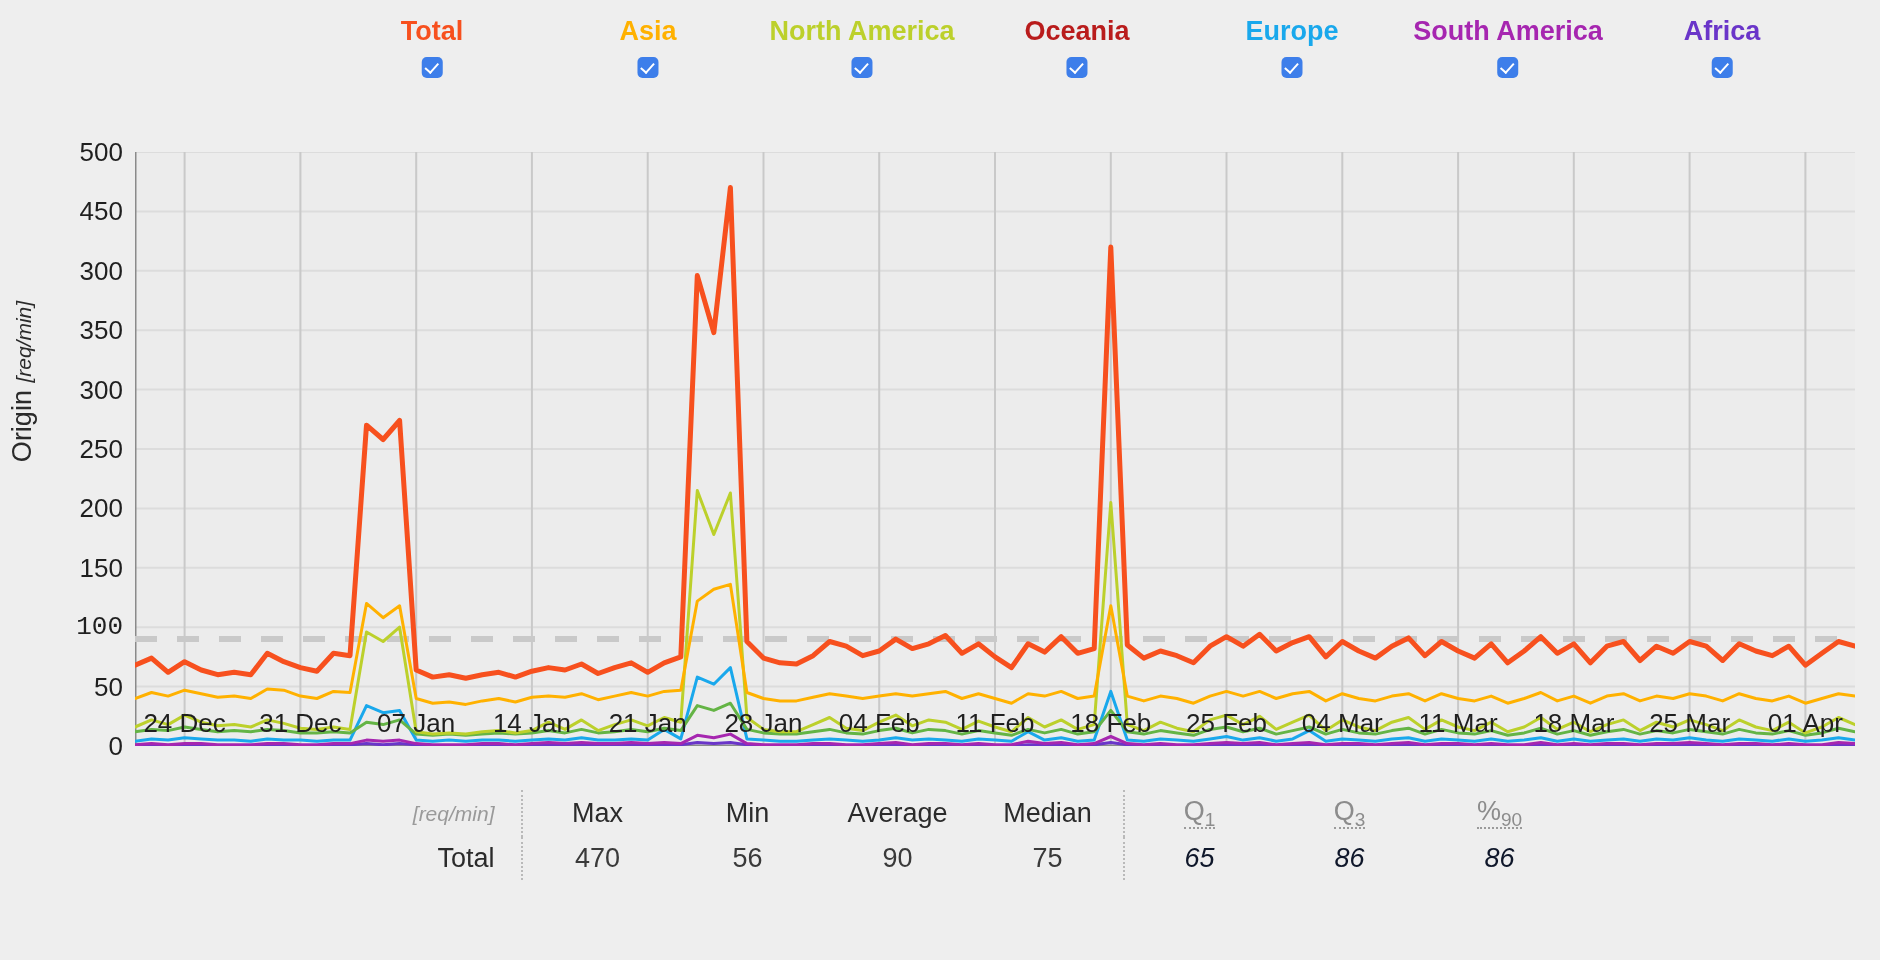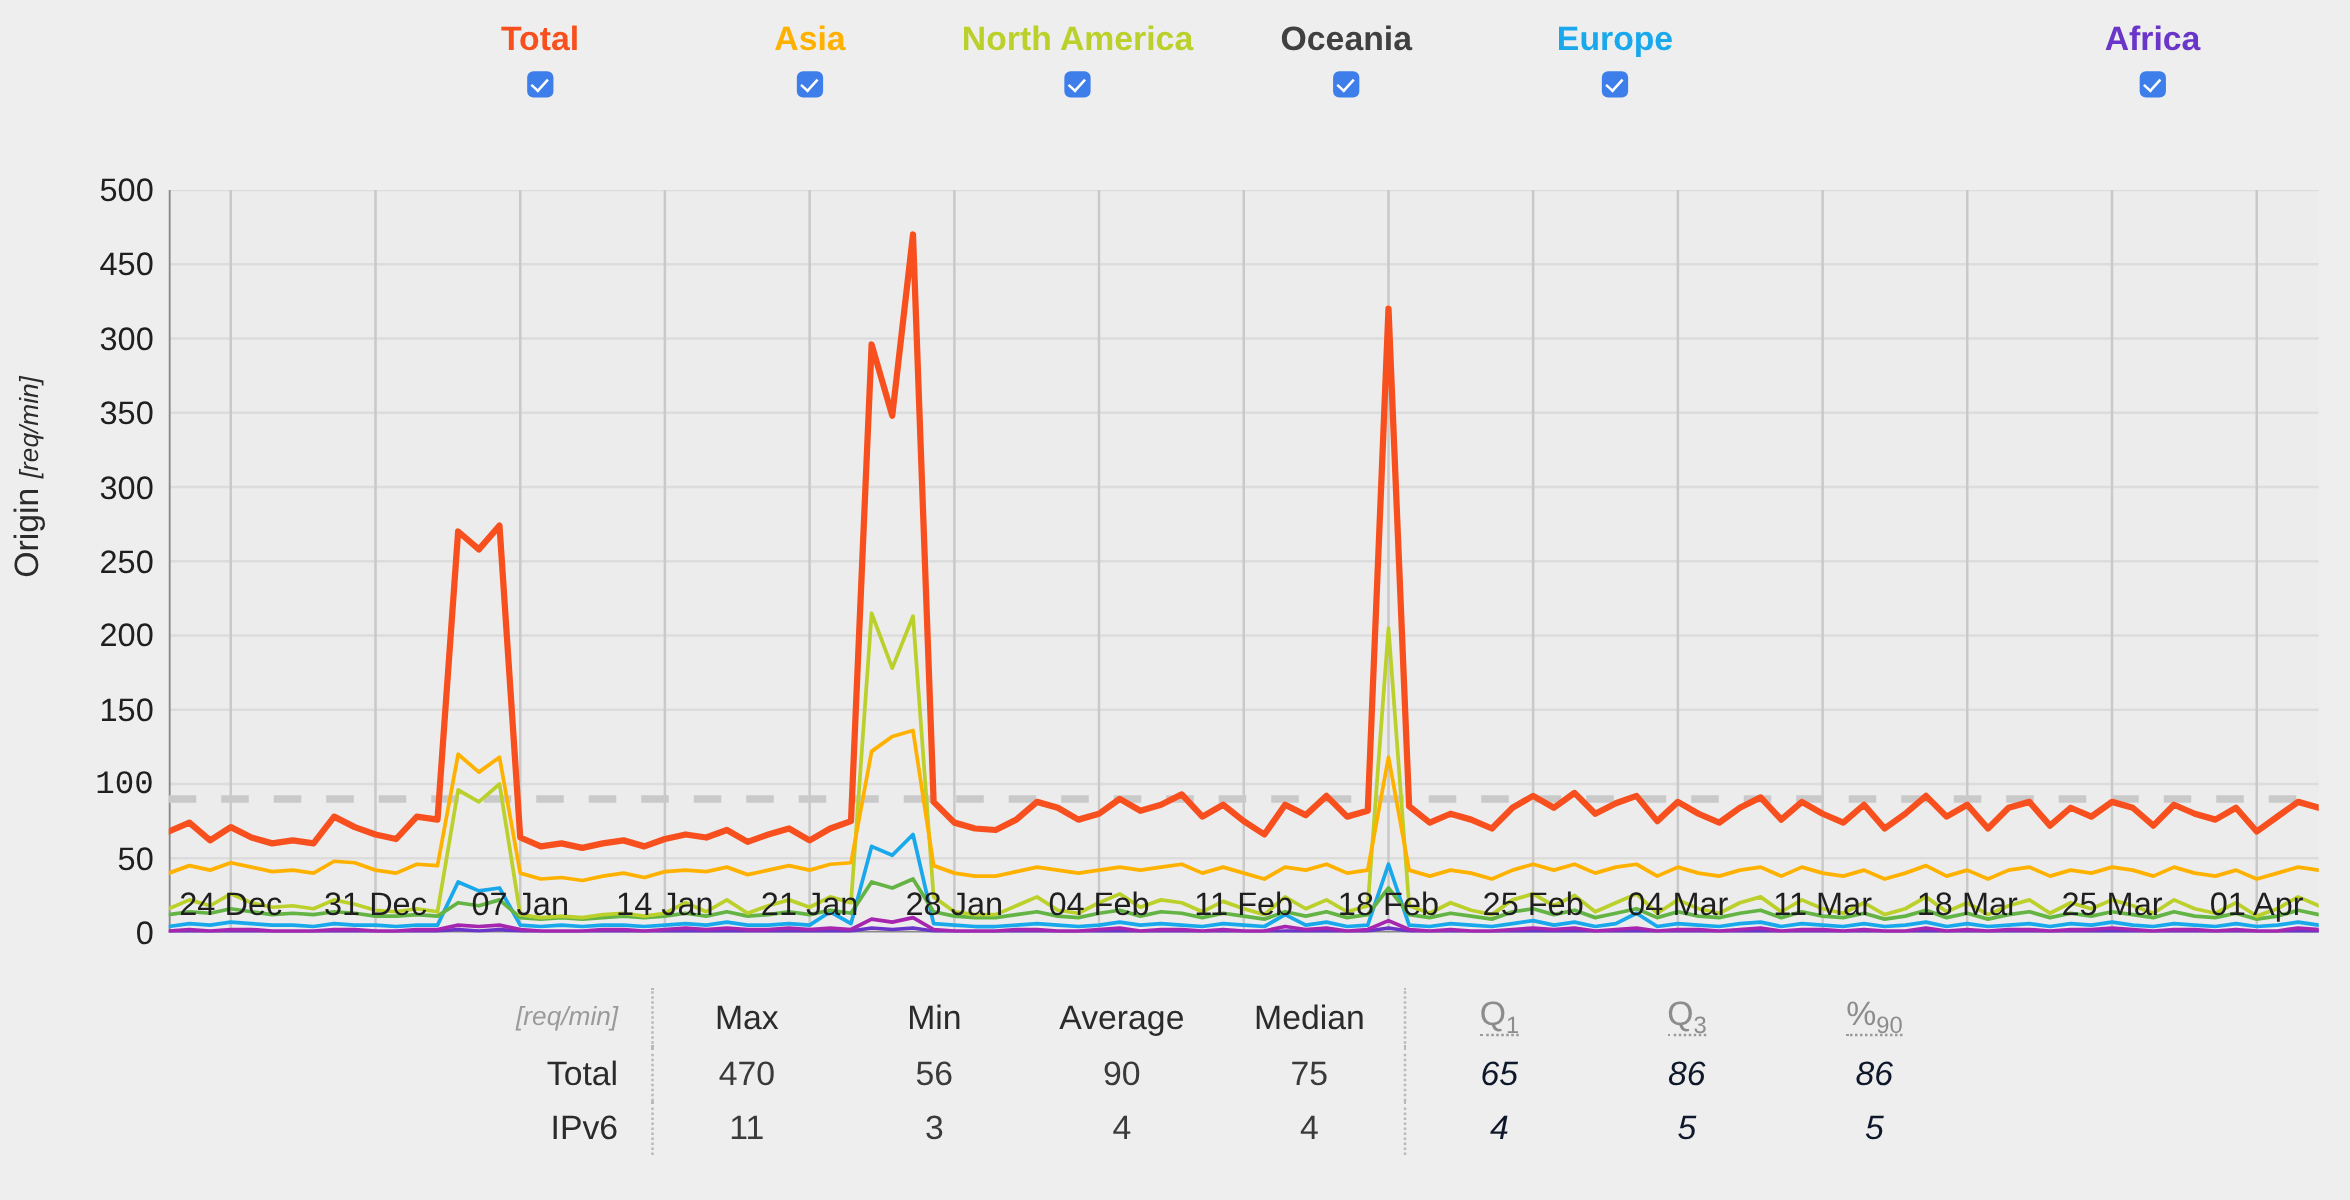--- a/index.html
+++ b/index.html
@@ -160,22 +160,23 @@
     vertical-align: sub;
   }
 </style>
 </head>
 <body>
 
 <div id="legend">
     <div class="legend-item" style="left: 432px;"><div class="legend-label" style="color: rgb(247, 80, 30);">Total</div><div class="legend-checkbox" style="background: rgb(61, 126, 234);"></div></div>
     <div class="legend-item" style="left: 648px;"><div class="legend-label" style="color: rgb(255, 177, 0);">Asia</div><div class="legend-checkbox" style="background: rgb(61, 126, 234);"></div></div>
     <div class="legend-item" style="left: 862px;"><div class="legend-label" style="color: rgb(188, 208, 43);">North America</div><div class="legend-checkbox" style="background: rgb(61, 126, 234);"></div></div>
-    <div class="legend-item" style="left: 1077px;"><div class="legend-label" style="color: #404040;">Oceania</div><div class="legend-checkbox" style="background: rgb(61, 126, 234);"></div></div>
+    <div class="legend-item" style="left: 1077px;"><div class="legend-label" style="color: #b91c1c;">Oceania</div><div class="legend-checkbox" style="background: rgb(61, 126, 234);"></div></div>
     <div class="legend-item" style="left: 1292px; text-align: center;"><div class="legend-label" style="color: rgb(25, 168, 236);">Europe</div><div class="legend-checkbox" style="background: rgb(61, 126, 234);"></div></div>
+    <div class="legend-item" style="left: 1508px;"><div class="legend-label" style="color: rgb(166, 38, 176);">South America</div><div class="legend-checkbox" style="background: rgb(61, 126, 234);"></div></div>
     <div class="legend-item" style="left: 1722px;"><div class="legend-label" style="color: rgb(106, 53, 201);">Africa</div><div class="legend-checkbox" style="background: rgb(61, 126, 234);"></div></div>
   </div>
 
 <div id="chart-area">
   <div id="yaxis-title">
     <span>Origin</span>
     <span class="units">[req/min]</span>
   </div>
   <div id="ytick-labels">
       <div class="ylabel-text" style="top: 625px;">0</div>
@@ -264,25 +265,15 @@
         <tr>
           <td class="col-rowhead">Total</td>
           <td class="vcell sep-left">470</td>
           <td class="vcell">56</td>
           <td class="vcell">90</td>
           <td class="vcell">75</td>
           <td class="vcell dim sep-left">65</td>
           <td class="vcell dim">86</td>
           <td class="vcell dim">86</td>
         </tr>
-        <tr>
-          <td class="col-rowhead">IPv6</td>
-          <td class="vcell sep-left">11</td>
-          <td class="vcell">3</td>
-          <td class="vcell">4</td>
-          <td class="vcell">4</td>
-          <td class="vcell dim sep-left">4</td>
-          <td class="vcell dim">5</td>
-          <td class="vcell dim">5</td>
-        </tr>
       </tbody>
   </table>
 </div>
 
 </body></html>

